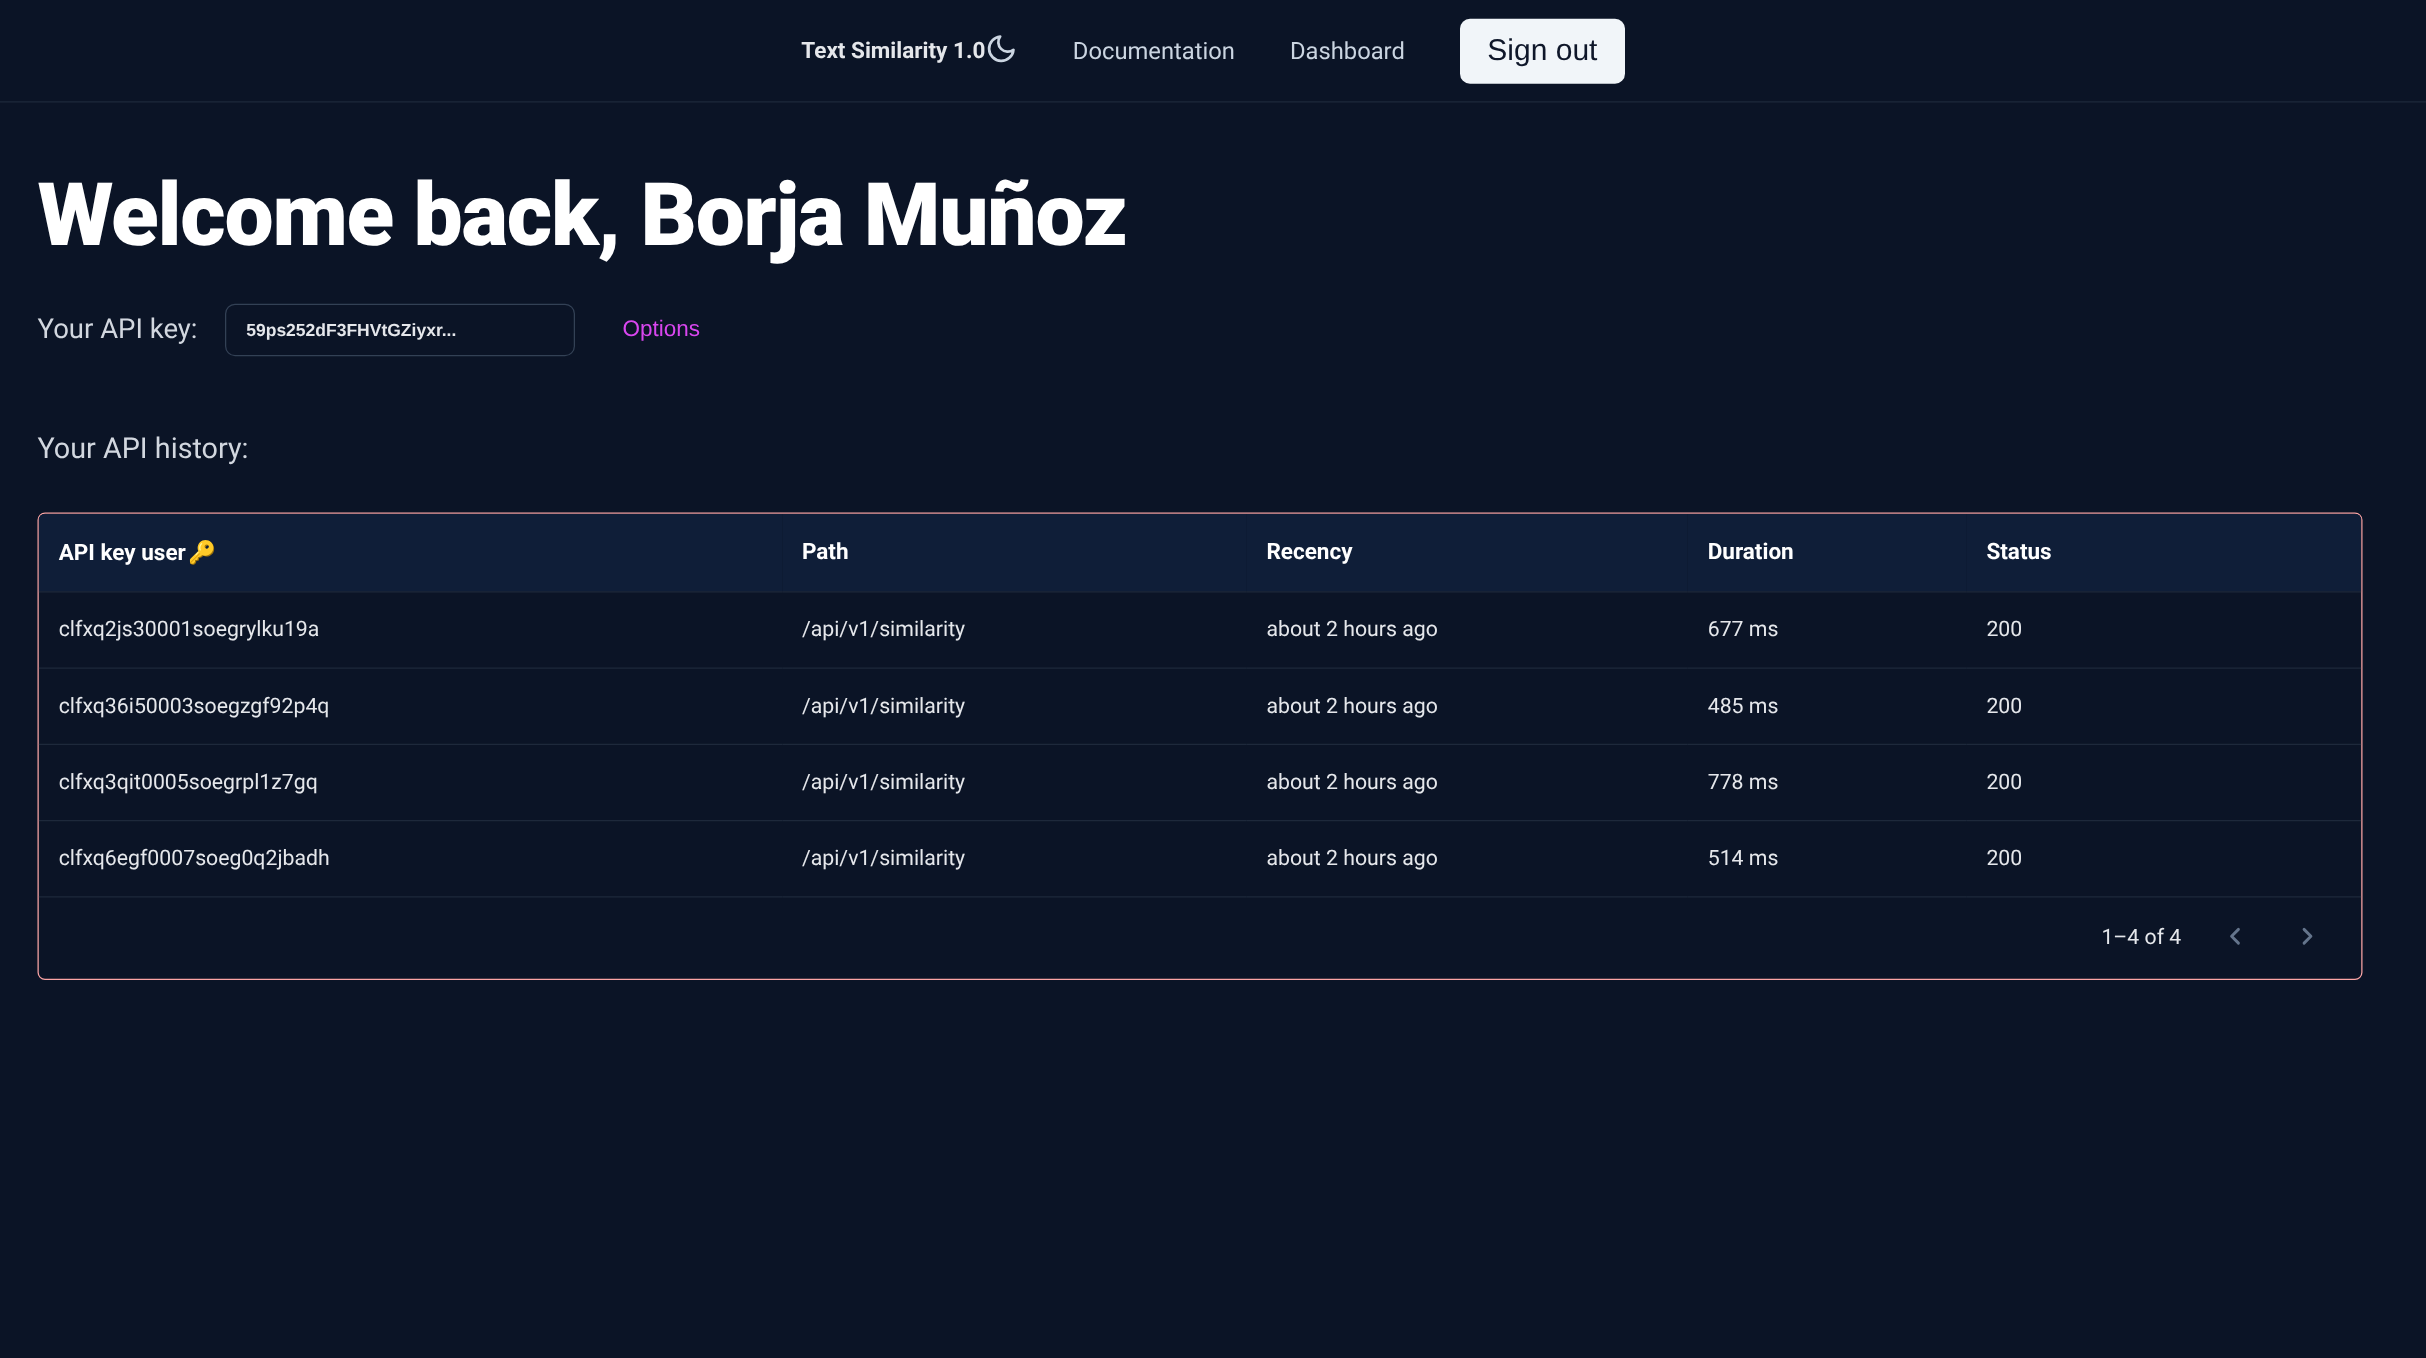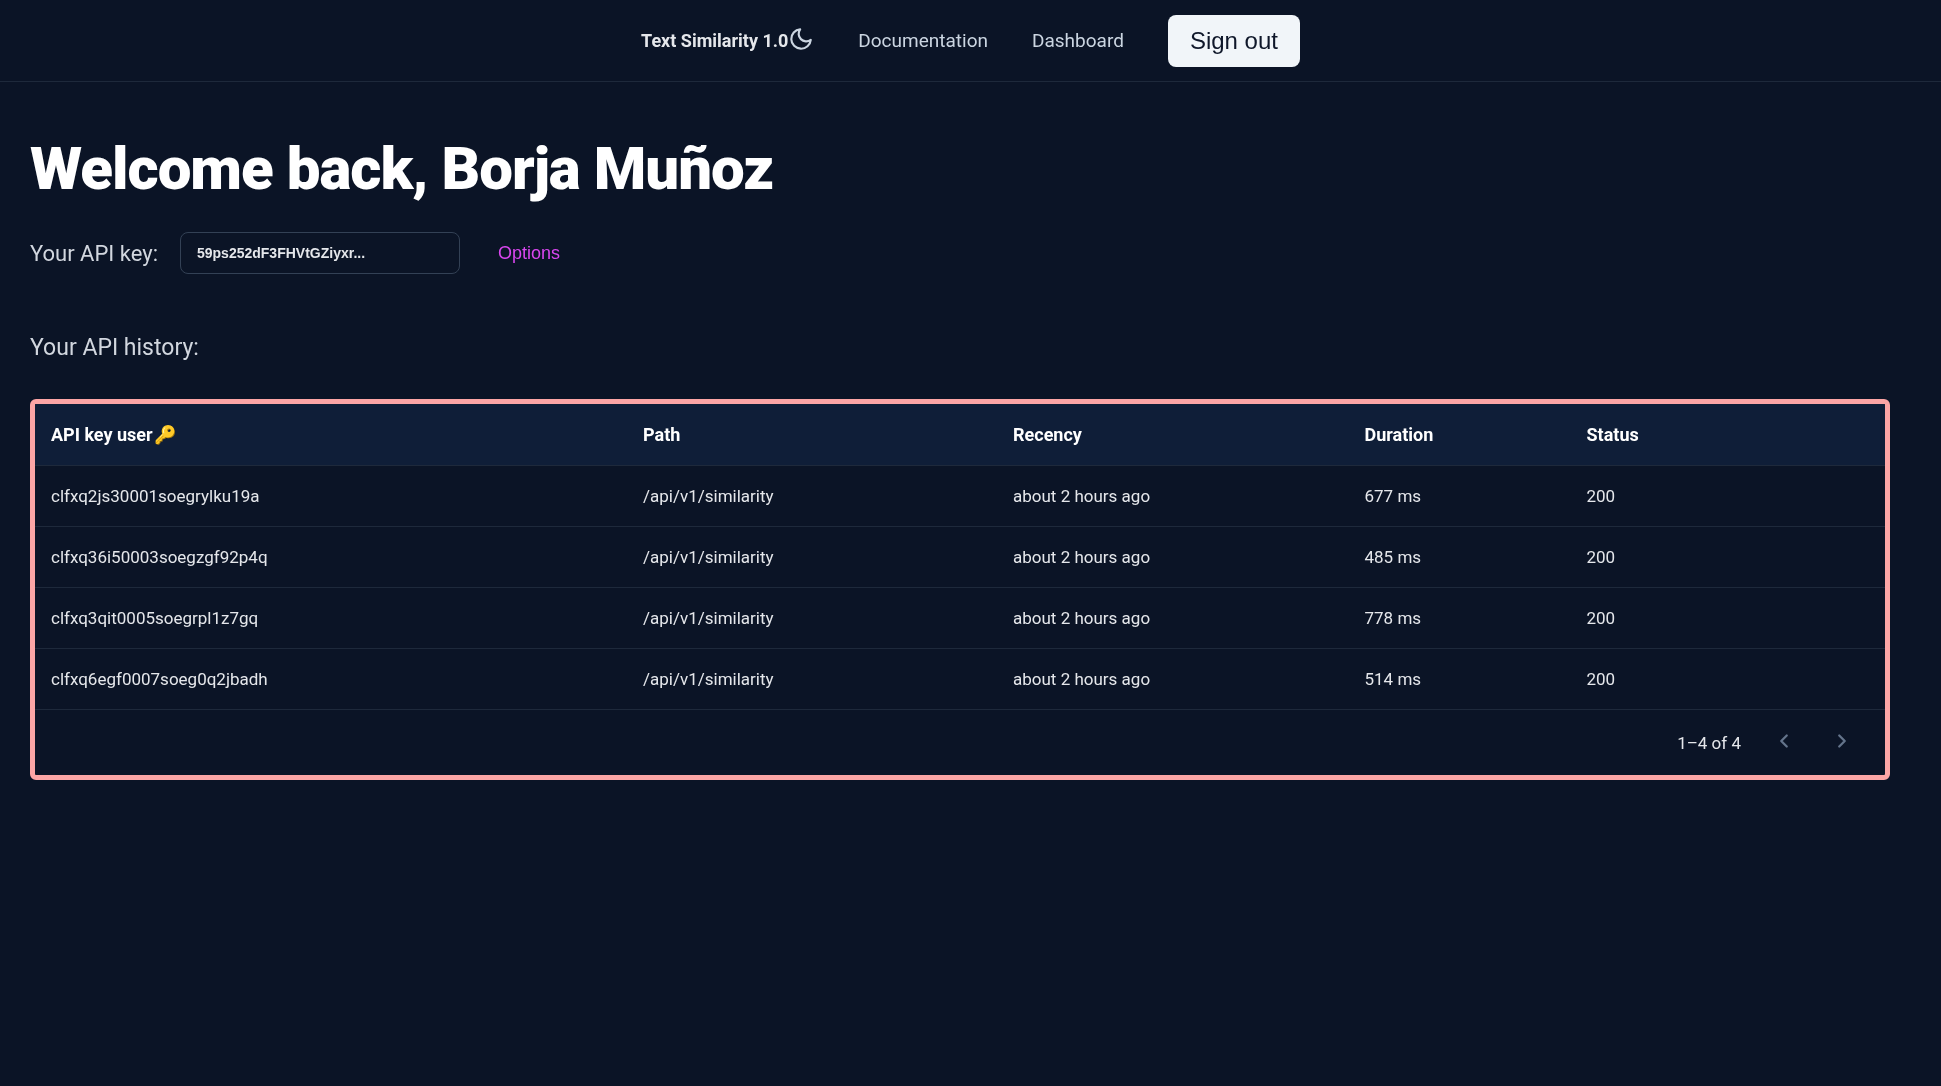--- a/index.html
+++ b/index.html
@@ -53,21 +53,21 @@
     font-weight: 500;
     cursor: pointer;
   }
 
   
   .container {
     padding: 55px 30px 0 30px;
     max-width: 1920px;
   }
   .welcome {
-    font-size: 60px;
+    font-size: 70px;
     font-weight: 900;
     color: #ffffff;
     letter-spacing: -1px;
     line-height: 1.05;
     margin-bottom: 32px;
   }
   .apikey-row {
     display: flex;
     align-items: center;
     gap: 22px;
@@ -100,21 +100,21 @@
   }
 
   .history-label {
     color: #d2d7df;
     font-size: 23px;
     margin-bottom: 38px;
   }
 
   
   .table-wrap {
-    border: 5px solid #fca5a5;
+    border: 1px solid #fca5a5;
     border-radius: 6px;
     overflow: hidden;
   }
   table {
     width: 100%;
     border-collapse: collapse;
   }
   thead th {
     background: #0f1e38;
     color: #ffffff;

